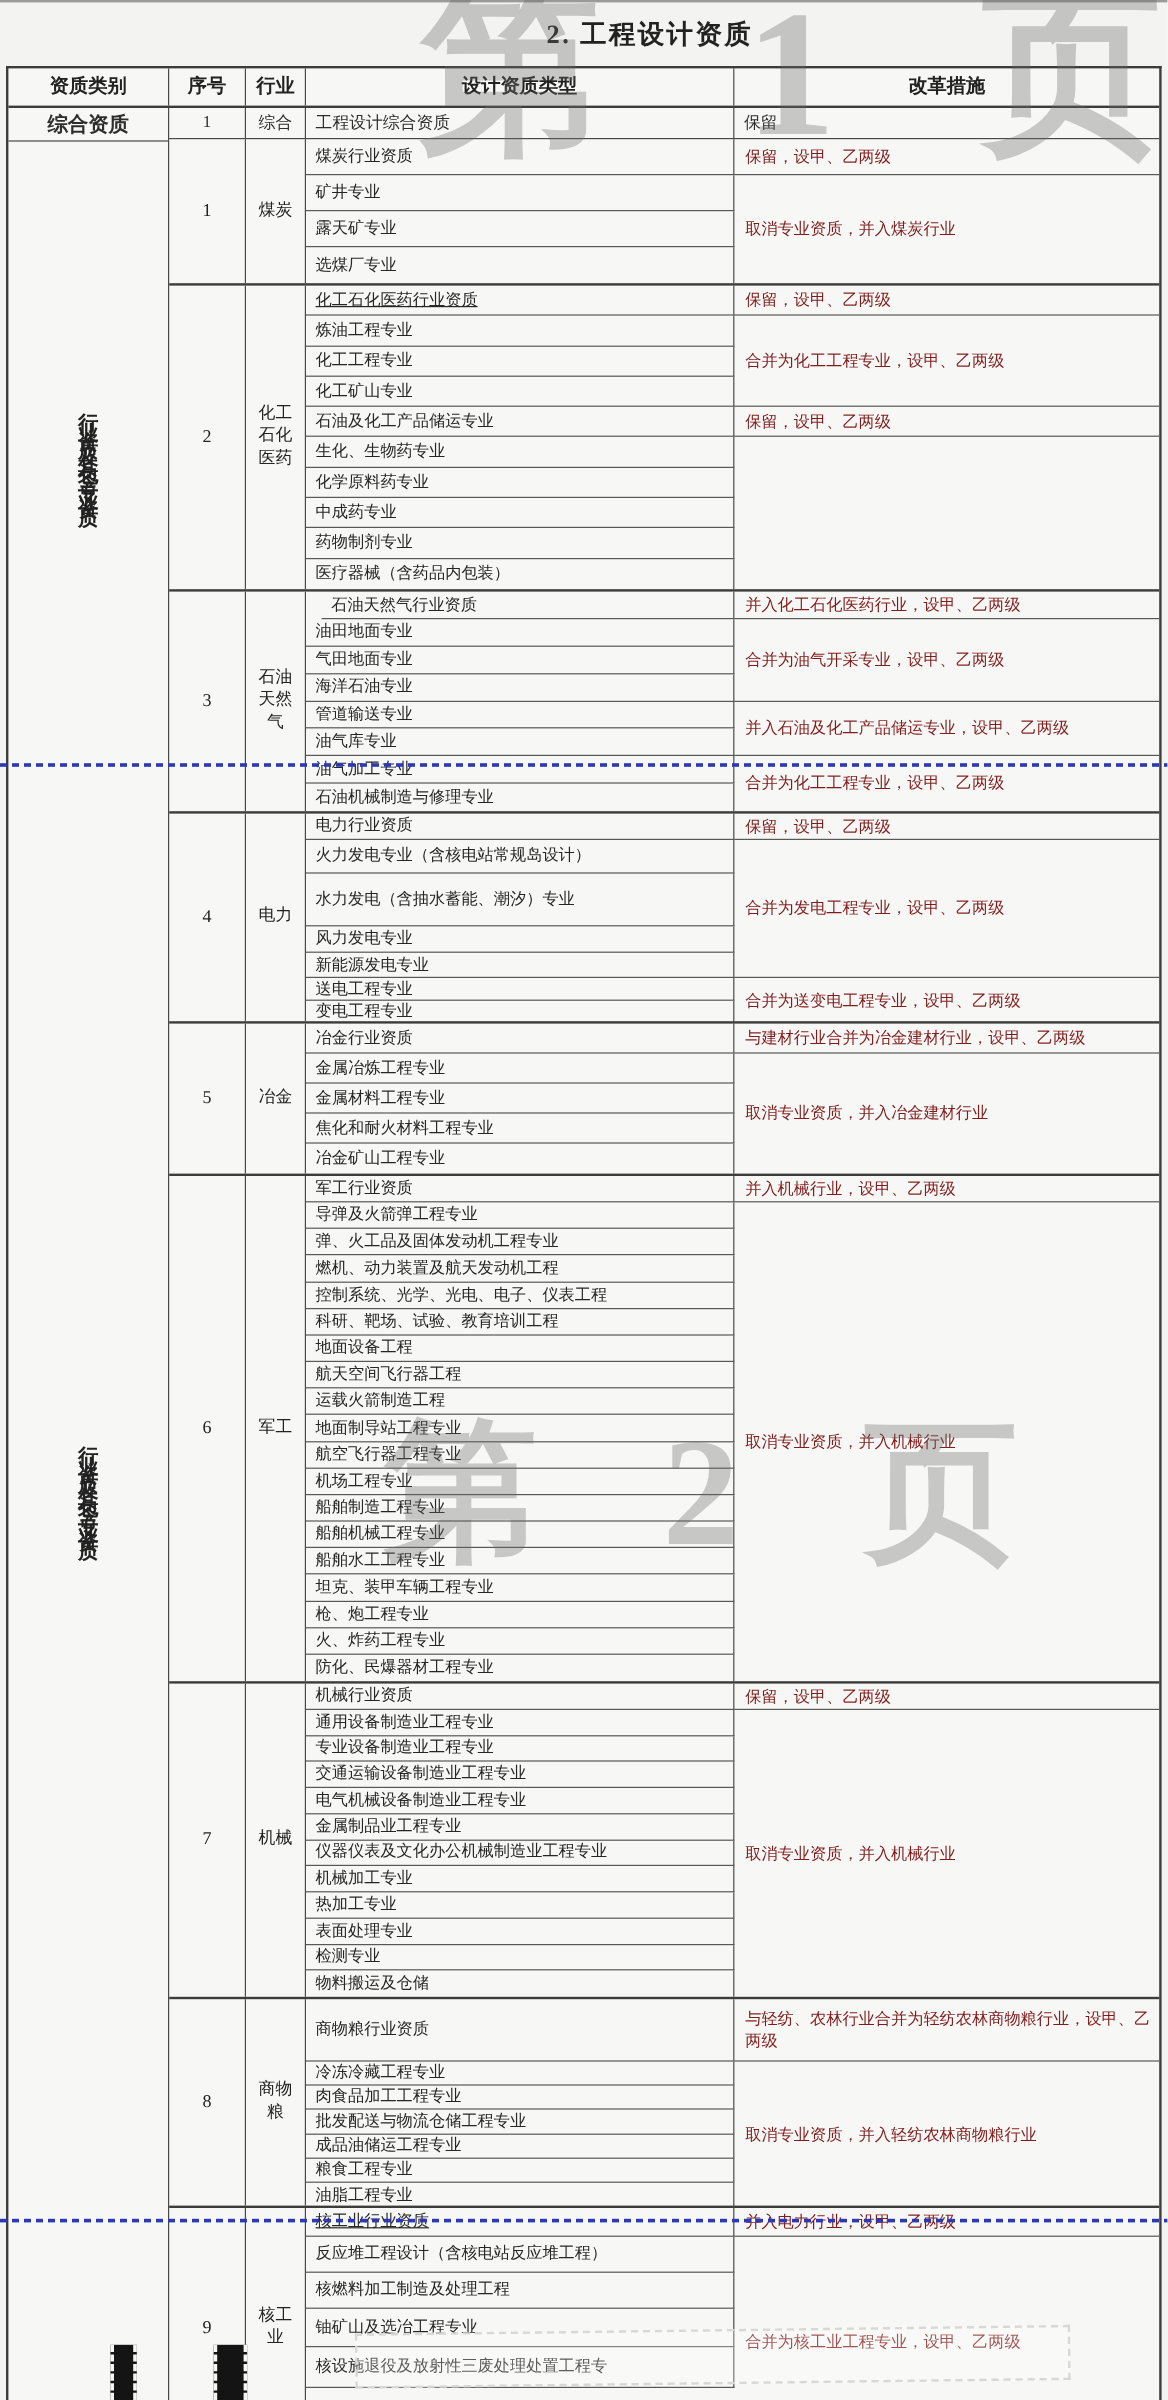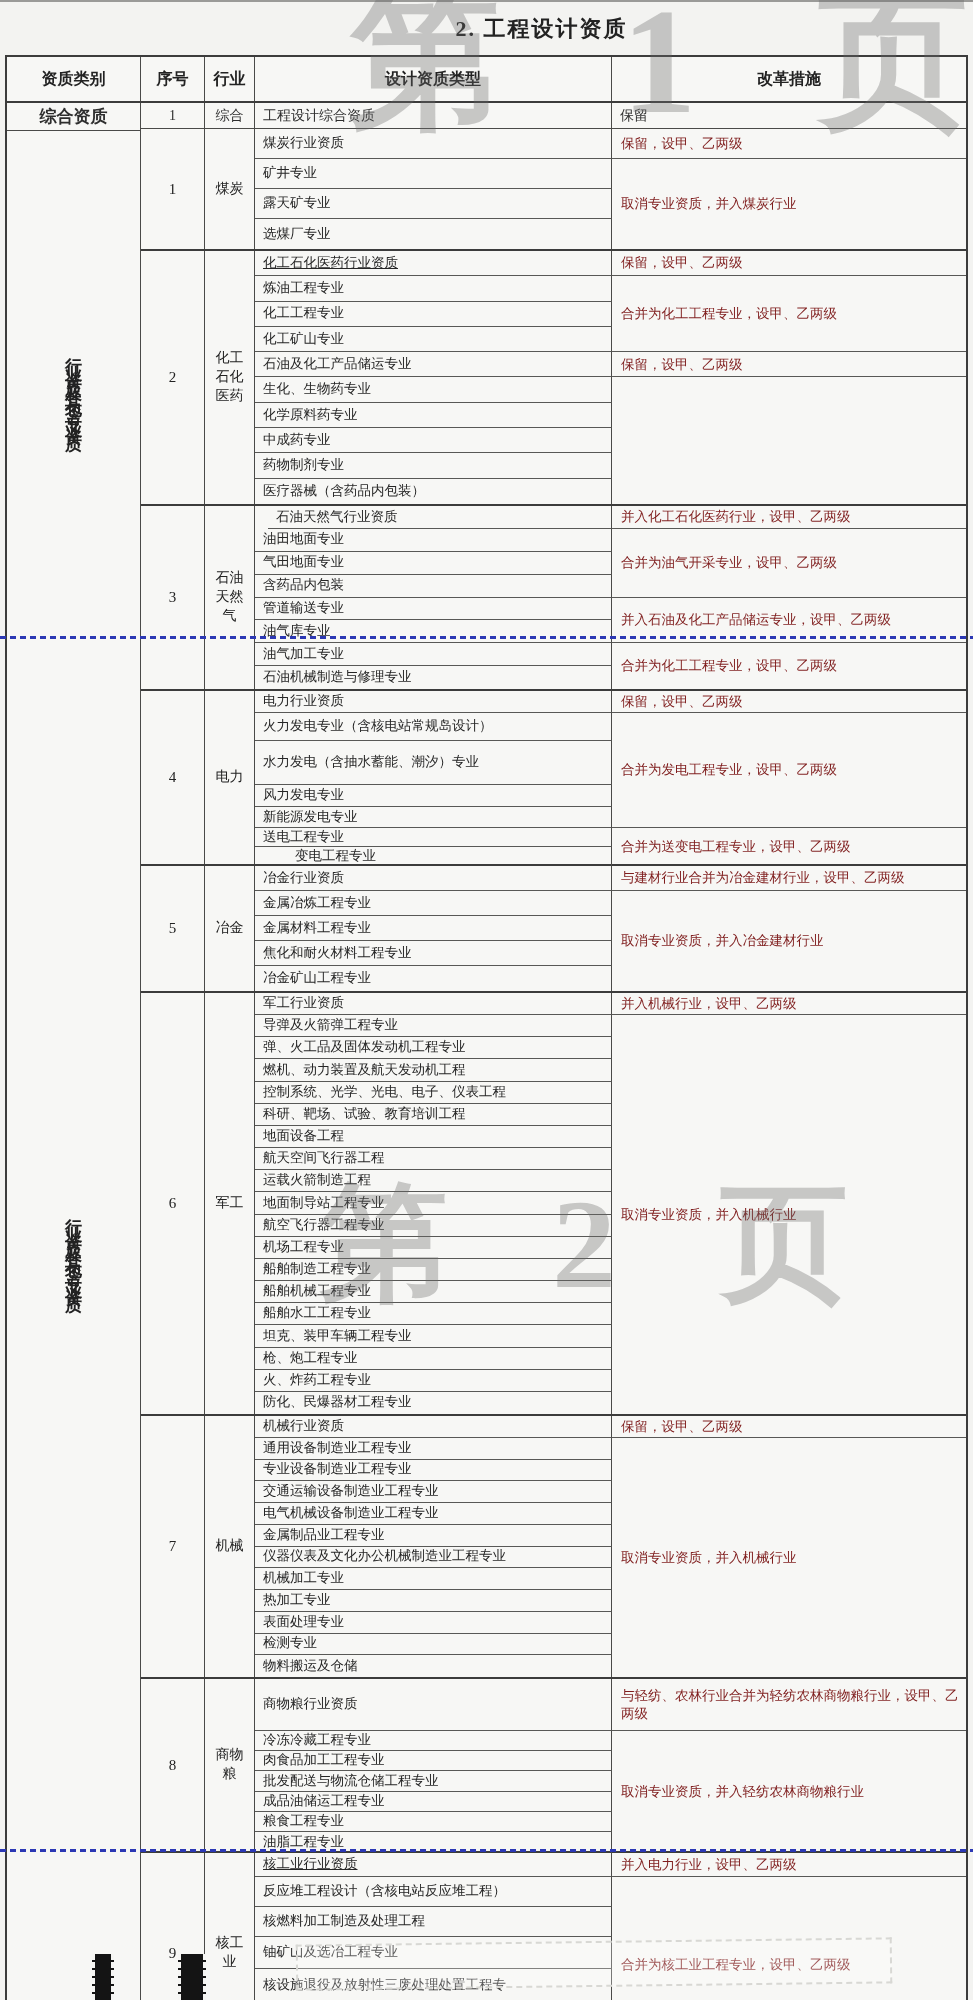--- a/index.html
+++ b/index.html
@@ -19,21 +19,21 @@
 
   
   .watermark{position:absolute;color:rgba(105,105,105,0.34);font-weight:bold;
     font-family:"Liberation Serif",serif;white-space:nowrap;z-index:6;pointer-events:none;}
   .wm1{left:350px;top:-38px;font-size:150px;letter-spacing:42px;}
   .wm2{left:320px;top:1158px;font-size:128px;letter-spacing:36px;}
 
   
   .qtable{position:absolute;left:5px;top:55px;width:963px;height:1997px;
     border:2px solid #3c3c3c;border-bottom:none;box-sizing:border-box;background:#f7f7f5;}
-  .hdr{display:flex;height:46px;border-bottom:2px solid #3c3c3c;box-sizing:border-box;}
+  .hdr{display:flex;height:33px;border-bottom:2px solid #3c3c3c;box-sizing:border-box;}
   .hcell{display:flex;align-items:center;justify-content:center;font-weight:bold;font-size:16px;
     box-sizing:border-box;border-right:1.5px solid #4a4a48;color:#222;}
   .hcell:last-child{border-right:none;}
   .w-cat{width:134px;} .w-no{width:64px;} .w-ind{width:50px;} .w-type{width:357px;} .w-ref{flex:1;}
 
   .tbody{display:flex;height:1950px;}
   .col-category{width:134px;display:flex;flex-direction:column;box-sizing:border-box;
     border-right:1.5px solid #4a4a48;}
   .cat-cell{display:flex;align-items:center;justify-content:center;box-sizing:border-box;}
   .cat-comprehensive{height:28px;font-weight:bold;font-size:17px;border-bottom:1.5px solid #4a4a48;}
@@ -154,42 +154,42 @@
                 <div class="reform-cell" style="grid-row: 5 / span 1;">保留，设甲、乙两级</div>
               </div>
             </div>
             <div class="section" style="height: 185px;">
               <div class="sec-no">3</div>
               <div class="sec-industry">石油天然气</div>
               <div class="sec-grid" style="grid-template-rows: repeat(8, 1fr);">
                 <div class="type-cell" style="grid-row: 1 / span 1; margin-left: 13px;">石油天然气行业资质</div>
                 <div class="type-cell" style="grid-row: 2 / span 1;">油田地面专业</div>
                 <div class="type-cell" style="grid-row: 3 / span 1;">气田地面专业</div>
-                <div class="type-cell" style="grid-row: 4 / span 1;">含药品内包装</div>
+                <div class="type-cell" style="grid-row: 4 / span 1;">海洋石油专业</div>
                 <div class="type-cell" style="grid-row: 5 / span 1;">管道输送专业</div>
                 <div class="type-cell" style="grid-row: 6 / span 1;">油气库专业</div>
                 <div class="type-cell" style="grid-row: 7 / span 1;">油气加工专业</div>
                 <div class="type-cell last" style="grid-row: 8 / span 1;">石油机械制造与修理专业</div>
                 <div class="reform-cell" style="grid-row: 1 / span 1;">并入化工石化医药行业，设甲、乙两级</div>
                 <div class="reform-cell" style="grid-row: 2 / span 3;">合并为油气开采专业，设甲、乙两级</div>
                 <div class="reform-cell" style="grid-row: 5 / span 2;">并入石油及化工产品储运专业，设甲、乙两级</div>
                 <div class="reform-cell last" style="grid-row: 7 / span 2;">合并为化工工程专业，设甲、乙两级</div>
               </div>
             </div>
             <div class="section" style="height: 175px;">
               <div class="sec-no">4</div>
               <div class="sec-industry">电力</div>
               <div class="sec-grid" style="grid-template-rows: 22px 28px 44px 22px 21px 19px 19px;">
                 <div class="type-cell" style="grid-row: 1 / span 1;">电力行业资质</div>
                 <div class="type-cell" style="grid-row: 2 / span 1;">火力发电专业（含核电站常规岛设计）</div>
                 <div class="type-cell" style="grid-row: 3 / span 1;">水力发电（含抽水蓄能、潮汐）专业</div>
                 <div class="type-cell" style="grid-row: 4 / span 1;">风力发电专业</div>
                 <div class="type-cell" style="grid-row: 5 / span 1;">新能源发电专业</div>
                 <div class="type-cell" style="grid-row: 6 / span 1;">送电工程专业</div>
-                <div class="type-cell last" style="grid-row: 7 / span 1; margin-left: 32px;">变电工程专业</div>
+                <div class="type-cell last" style="grid-row: 7 / span 1;">变电工程专业</div>
                 <div class="reform-cell" style="grid-row: 1 / span 1;">保留，设甲、乙两级</div>
                 <div class="reform-cell" style="grid-row: 2 / span 4;">合并为发电工程专业，设甲、乙两级</div>
                 <div class="reform-cell last" style="grid-row: 6 / span 2;">合并为送变电工程专业，设甲、乙两级</div>
               </div>
             </div>
             <div class="section" style="height: 127px;">
               <div class="sec-no">5</div>
               <div class="sec-industry">冶金</div>
               <div class="sec-grid" style="grid-template-rows: repeat(5, 1fr);">
                 <div class="type-cell" style="grid-row: 1 / span 1;">冶金行业资质</div>

